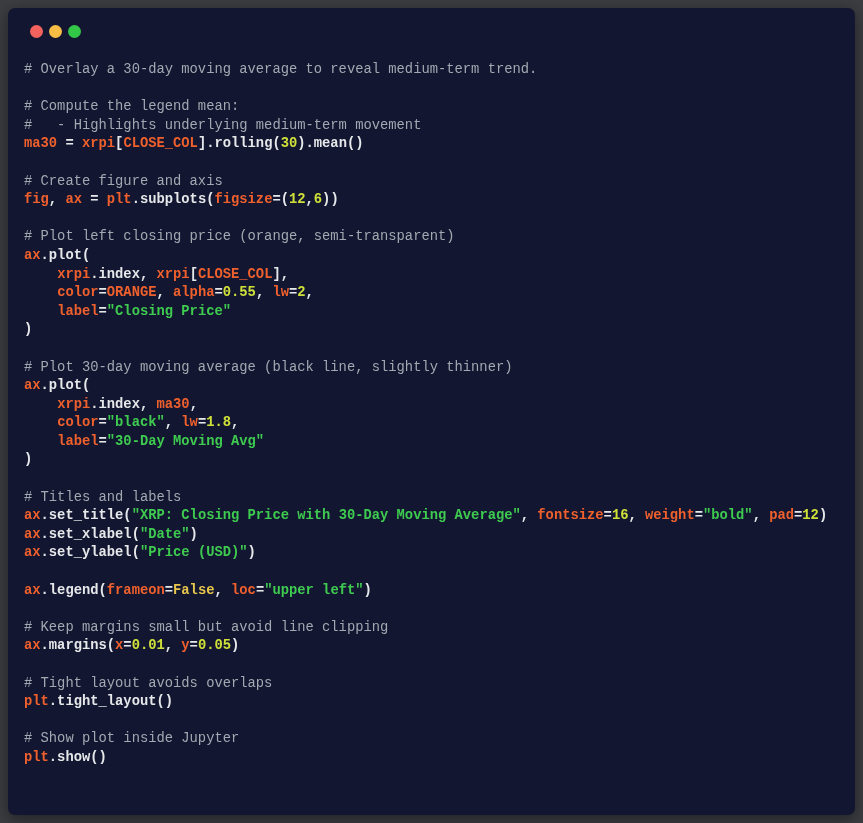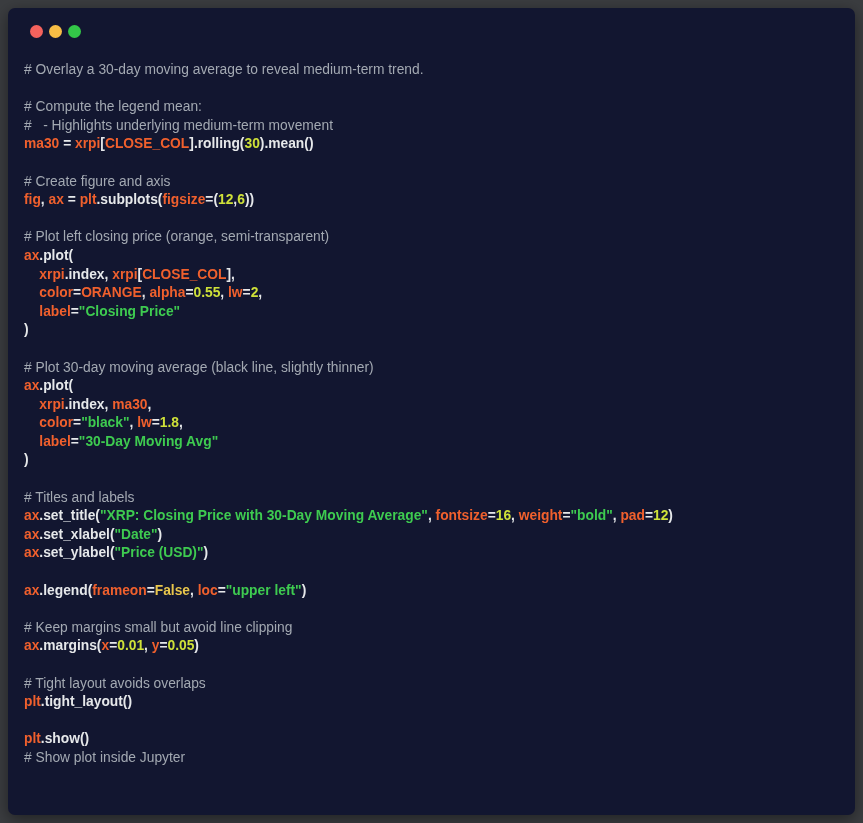--- a/index.html
+++ b/index.html
@@ -34,21 +34,21 @@
     margin-right: 6px;
     border: none;
     padding: 0;
     cursor: pointer;
   }
   .dot-close    { background: var(--light-red, #f4625d); }
   .dot-minimize { background: var(--light-yellow, #f7bd45); }
   .dot-maximize { background: var(--light-green, #33c748); }
   .code-area {
     padding: 7px 0 14px 16px;
-    font-family: Liberation Sans, sans-serif;
+    font-family: Liberation Mono, monospace;
     font-size: 13.8px;
     line-height: 18.6px;
   }
   .line {
     height: 18.6px;
     white-space: pre;
   }
   .tk-c { color: var(--tk-comment, #a3a9b2); font-weight: normal; }
   .tk-o { color: var(--tk-orange, #f0602d); font-weight: bold; }
   .tk-w { color: var(--tk-fg, #e6e8ea); font-weight: bold; }
@@ -95,16 +95,16 @@
       <div class="line"><span class="tk-o">ax</span><span class="tk-w">.set_ylabel(</span><span class="tk-s">"Price (USD)"</span><span class="tk-w">)</span></div>
       <div class="line"></div>
       <div class="line"><span class="tk-o">ax</span><span class="tk-w">.legend(</span><span class="tk-o">frameon</span><span class="tk-w">=</span><span class="tk-y">False</span><span class="tk-w">, </span><span class="tk-o">loc</span><span class="tk-w">=</span><span class="tk-s">"upper left"</span><span class="tk-w">)</span></div>
       <div class="line"></div>
       <div class="line"><span class="tk-c"># Keep margins small but avoid line clipping</span></div>
       <div class="line"><span class="tk-o">ax</span><span class="tk-w">.margins(</span><span class="tk-o">x</span><span class="tk-w">=</span><span class="tk-n">0.01</span><span class="tk-w">, </span><span class="tk-o">y</span><span class="tk-w">=</span><span class="tk-n">0.05</span><span class="tk-w">)</span></div>
       <div class="line"></div>
       <div class="line"><span class="tk-c"># Tight layout avoids overlaps</span></div>
       <div class="line"><span class="tk-o">plt</span><span class="tk-w">.tight_layout()</span></div>
       <div class="line"></div>
+      <div class="line"><span class="tk-c"># Show plot inside Jupyter</span></div>
       <div class="line"><span class="tk-o">plt</span><span class="tk-w">.show()</span></div>
-      <div class="line"><span class="tk-c"># Show plot inside Jupyter</span></div>
     </div>
 </div>
 
 </body></html>

